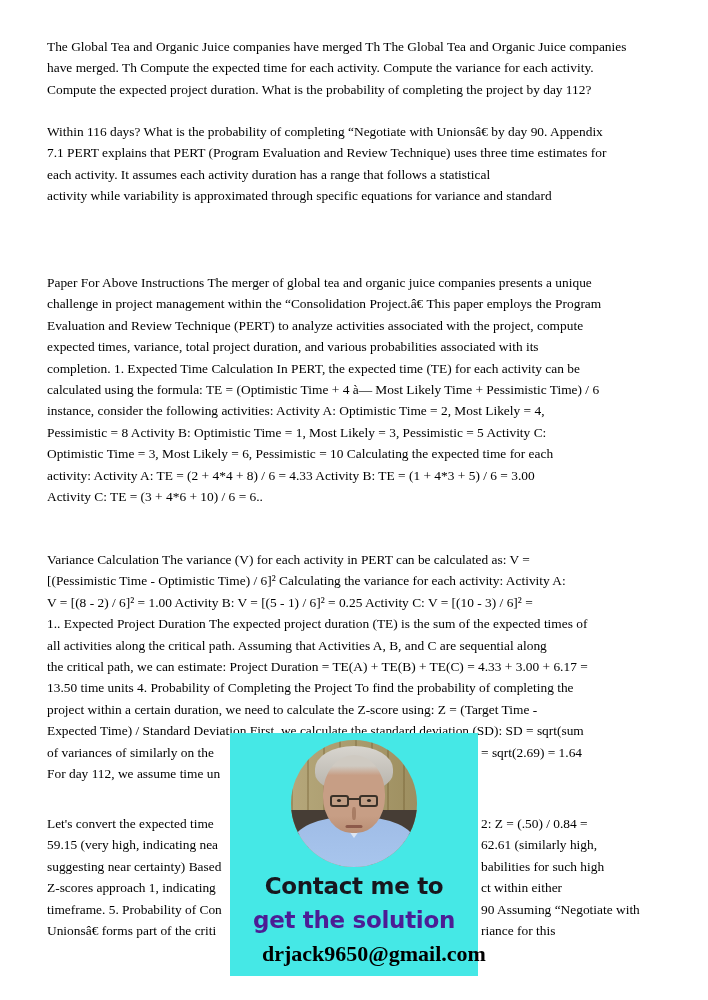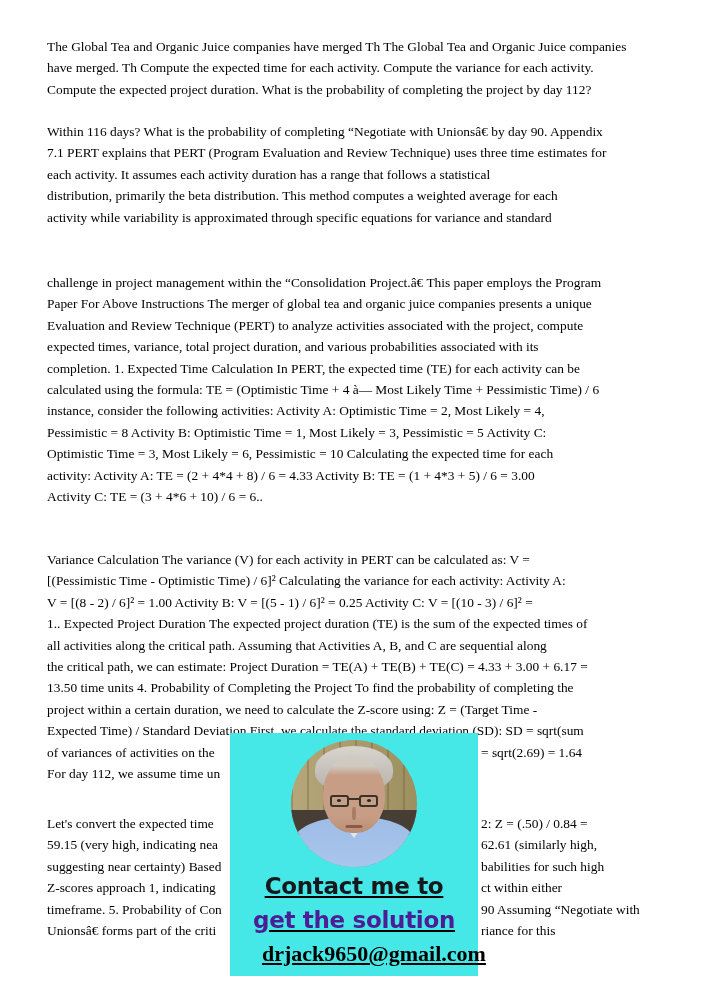--- a/index.html
+++ b/index.html
@@ -13,21 +13,21 @@
   .para-0{top:36px}
   .para-1{top:121px}
   .para-2{top:272px}
   .para-3{top:549px}
   .para-4{top:813px}
   .line{position:relative;height:21.4px;white-space:nowrap;}
   .frag-right{position:absolute;left:434px;top:0;}
   
   .overlay{
     position:absolute;left:230px;top:733px;width:248px;height:243px;
-    text-align:center;z-index:5;text-decoration:underline;
+    text-align:center;z-index:5;
   }
   .contact-heading{
     font-family:"DejaVu Sans", sans-serif;font-weight:bold;
     font-size:23px;line-height:34px;letter-spacing:-0.3px;
   }
   .contact-email{
     font-family:"Liberation Serif", serif;font-weight:bold;
     font-size:22px;line-height:30px;margin-top:2px;
   }
   
@@ -74,47 +74,46 @@
   <div id="doc" class="doc">
       <div class="para para-0">
         <div class="line">The Global Tea and Organic Juice companies have merged Th The Global Tea and Organic Juice companies</div>
         <div class="line">have merged. Th Compute the expected time for each activity. Compute the variance for each activity.</div>
         <div class="line">Compute the expected project duration. What is the probability of completing the project by day 112?</div>
       </div>
       <div class="para para-1">
         <div class="line">Within 116 days? What is the probability of completing “Negotiate with Unionsâ€ by day 90. Appendix</div>
         <div class="line">7.1 PERT explains that PERT (Program Evaluation and Review Technique) uses three time estimates for</div>
         <div class="line">each activity. It assumes each activity duration has a range that follows a statistical</div>
-        <div class="line">distribution, primarily the beta distribution. This method computes a weighted average for each</div>
         <div class="line">activity while variability is approximated through specific equations for variance and standard</div>
       </div>
       <div class="para para-2">
+        <div class="line">Paper For Above Instructions The merger of global tea and organic juice companies presents a unique</div>
         <div class="line">challenge in project management within the “Consolidation Project.â€ This paper employs the Program</div>
-        <div class="line">Paper For Above Instructions The merger of global tea and organic juice companies presents a unique</div>
         <div class="line">Evaluation and Review Technique (PERT) to analyze activities associated with the project, compute</div>
         <div class="line">expected times, variance, total project duration, and various probabilities associated with its</div>
         <div class="line">completion. 1. Expected Time Calculation In PERT, the expected time (TE) for each activity can be</div>
         <div class="line">calculated using the formula: TE = (Optimistic Time + 4 à— Most Likely Time + Pessimistic Time) / 6</div>
         <div class="line">instance, consider the following activities: Activity A: Optimistic Time = 2, Most Likely = 4,</div>
         <div class="line">Pessimistic = 8 Activity B: Optimistic Time = 1, Most Likely = 3, Pessimistic = 5 Activity C:</div>
         <div class="line">Optimistic Time = 3, Most Likely = 6, Pessimistic = 10 Calculating the expected time for each</div>
         <div class="line">activity: Activity A: TE = (2 + 4*4 + 8) / 6 = 4.33 Activity B: TE = (1 + 4*3 + 5) / 6 = 3.00</div>
         <div class="line">Activity C: TE = (3 + 4*6 + 10) / 6 = 6..</div>
       </div>
       <div class="para para-3">
         <div class="line">Variance Calculation The variance (V) for each activity in PERT can be calculated as: V =</div>
         <div class="line">[(Pessimistic Time - Optimistic Time) / 6]² Calculating the variance for each activity: Activity A:</div>
         <div class="line">V = [(8 - 2) / 6]² = 1.00 Activity B: V = [(5 - 1) / 6]² = 0.25 Activity C: V = [(10 - 3) / 6]² =</div>
         <div class="line">1.. Expected Project Duration The expected project duration (TE) is the sum of the expected times of</div>
         <div class="line">all activities along the critical path. Assuming that Activities A, B, and C are sequential along</div>
         <div class="line">the critical path, we can estimate: Project Duration = TE(A) + TE(B) + TE(C) = 4.33 + 3.00 + 6.17 =</div>
         <div class="line">13.50 time units 4. Probability of Completing the Project To find the probability of completing the</div>
         <div class="line">project within a certain duration, we need to calculate the Z-score using: Z = (Target Time -</div>
         <div class="line">Expected Time) / Standard Deviation First, we calculate the standard deviation (SD): SD = sqrt(sum</div>
-        <div class="line"><span class="frag-left">of variances of activities on the</span><span class="frag-right">= sqrt(2.69) = 1.64</span></div>
+        <div class="line"><span class="frag-left">of variances of similarly on the</span><span class="frag-right">= sqrt(2.69) = 1.64</span></div>
         <div class="line"><span class="frag-left">For day 112, we assume time un</span><span class="frag-right"></span></div>
       </div>
       <div class="para para-4">
         <div class="line"><span class="frag-left">Let's convert the expected time</span><span class="frag-right">2: Z = (.50) / 0.84 =</span></div>
         <div class="line"><span class="frag-left">59.15 (very high, indicating nea</span><span class="frag-right">62.61 (similarly high,</span></div>
         <div class="line"><span class="frag-left">suggesting near certainty) Based</span><span class="frag-right">babilities for such high</span></div>
         <div class="line"><span class="frag-left">Z-scores approach 1, indicating</span><span class="frag-right">ct within either</span></div>
         <div class="line"><span class="frag-left">timeframe. 5. Probability of Con</span><span class="frag-right">90 Assuming “Negotiate with</span></div>
         <div class="line"><span class="frag-left">Unionsâ€ forms part of the criti</span><span class="frag-right">riance for this</span></div>
       </div>

